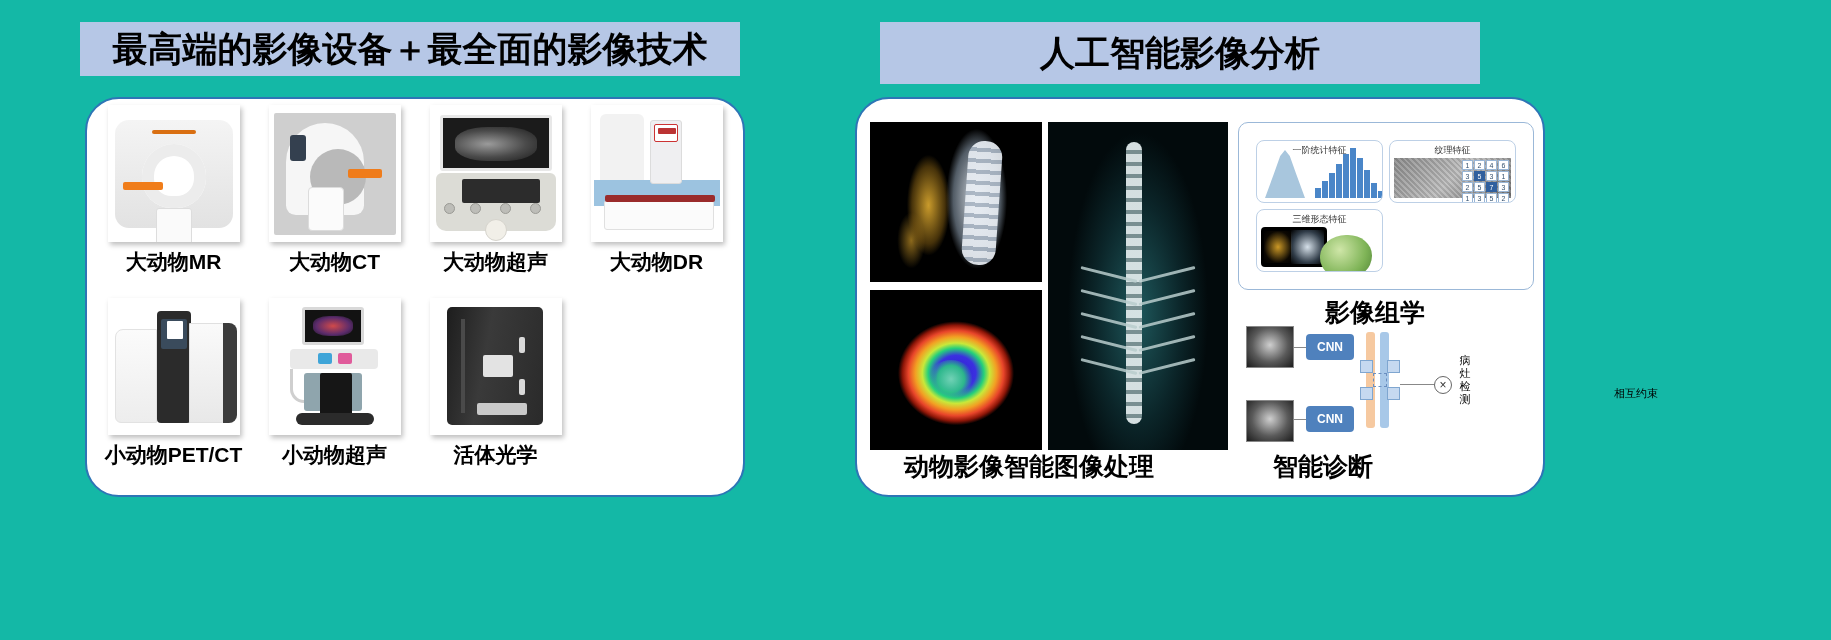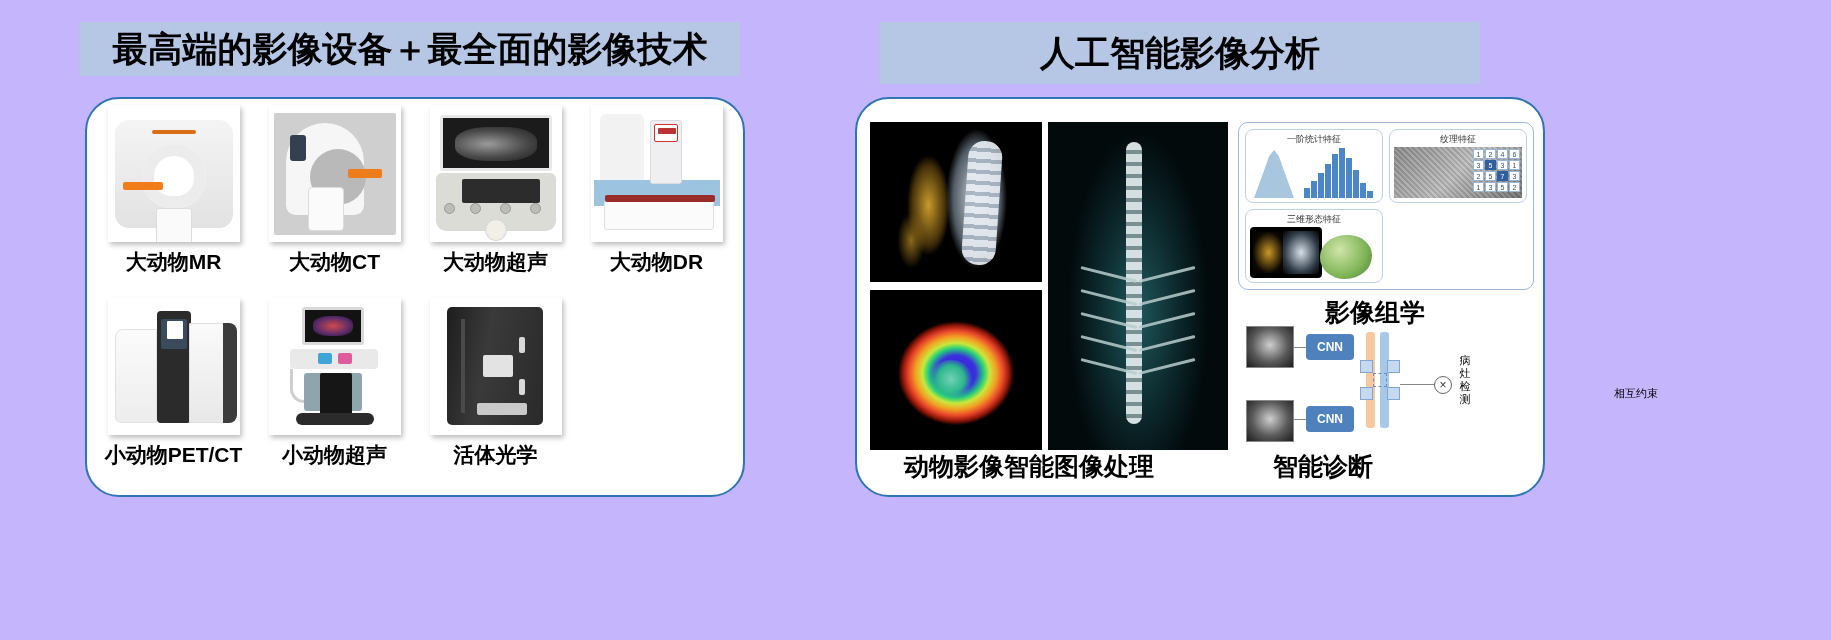--- a/index.html
+++ b/index.html
@@ -2,21 +2,21 @@
 <html><head>
 <meta charset="utf-8">
 <style>
   * { box-sizing: border-box; margin: 0; padding: 0; }
   html, body {
     width: 1831px; height: 640px;
     background: #ffffff;
     font-family: "Liberation Sans", "DejaVu Sans", sans-serif;
     overflow: hidden;
   }
-  .page { position: relative; width: 1831px; height: 640px; background:#c4b5fd; }
+  .page { position: relative; width: 1831px; height: 640px; background:#14b8a6; }
 
   
   .banner {
     position: absolute;
     background: #b6c7e6;
     display: flex; align-items: center; justify-content: center;
   }
   .banner-text {
     font-size: 35px; font-weight: bold; color: #000;
     letter-spacing: 0px; white-space: nowrap;
@@ -171,21 +171,21 @@
   .skel-spine {
     position:absolute; left:48%; top:6%; width:16px; height:86%;
     background:repeating-linear-gradient(180deg,#dfe9ea 0 8px, #7e9496 8px 12px);
     border-radius:8px; transform:translateX(-50%); opacity:.95;
   }
   .rib { position:absolute; height:3px; background:#b9cdcd; border-radius:3px; opacity:.85; }
 
   .radiomics-box {
     position:absolute; left:368px; top:12px; width:296px; height:168px;
     border:1px solid #9bb8d8; border-radius:10px; background:#fff;
-    display:grid; grid-template-columns:1fr 1fr; grid-template-rows:1fr 1fr; gap:6px; padding:6px;
+    display:grid; grid-template-columns:1fr 1fr; grid-template-rows:1fr 1fr; gap:6px; padding:17px;
   }
   .rm-cell { border:1px solid #bdd0e6; border-radius:8px; position:relative; overflow:hidden; background:#fff; }
   .rm-title { position:absolute; left:0; right:0; top:3px; text-align:center; font-size:9px; color:#333; }
   .rm-body { position:absolute; left:4px; right:4px; top:17px; bottom:4px; }
 
   .hist { position:absolute; inset:0; }
   .hist .curve {
     position:absolute; left:4px; bottom:0; width:40px; height:50px;
     background:#a8c6dd; clip-path: polygon(0 100%, 22% 52%, 38% 16%, 50% 4%, 62% 16%, 78% 52%, 100% 100%);
   }

